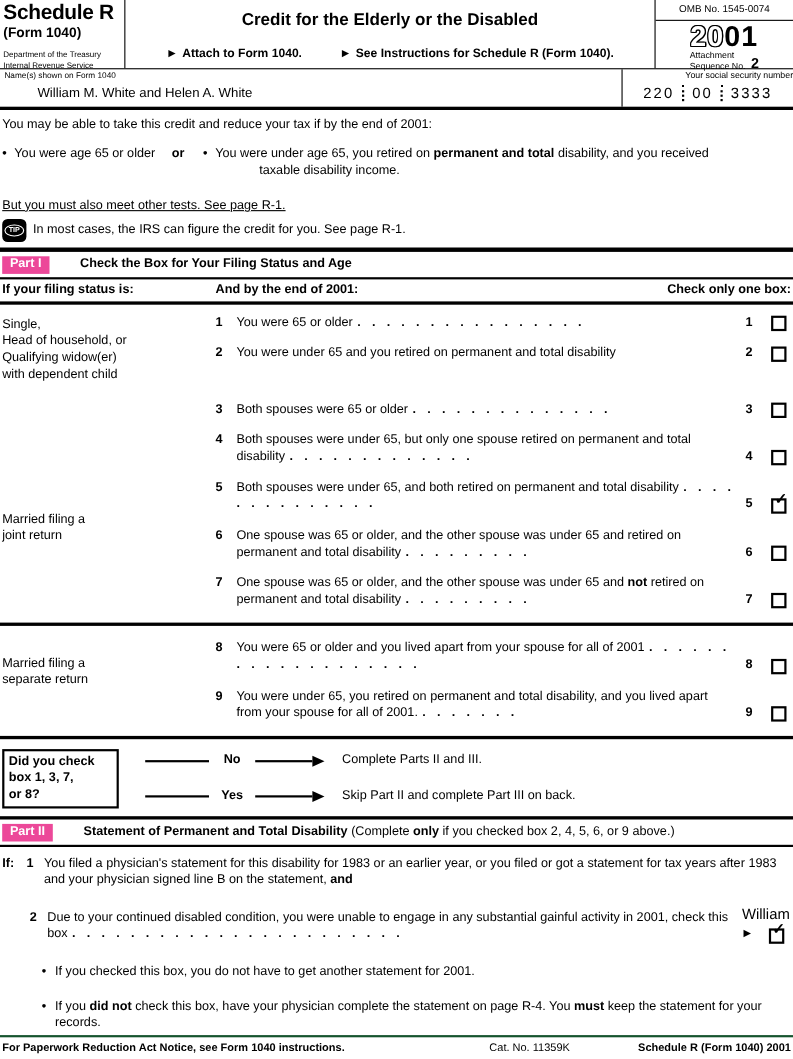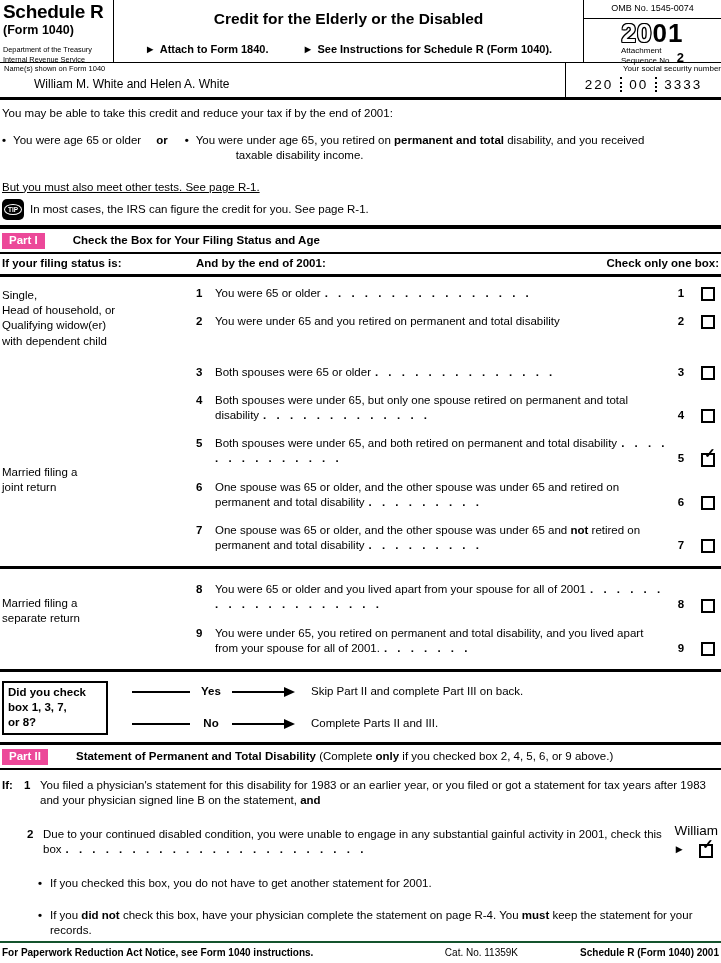--- a/index.html
+++ b/index.html
@@ -15,21 +15,21 @@
   
   .hdr { display: flex; border-bottom: 1px solid #000; height: 63px; }
   .hdr-left { width: 114px; border-right: 1px solid #000; padding: 2px 4px 0 3px; }
   .sched { font-size: 19px; font-weight: bold; line-height: 1.05; letter-spacing: -0.3px; }
   .formno { font-size: 12.5px; font-weight: bold; }
   .agency { font-size: 7.3px; line-height: 1.3; margin-top: 7px; }
   .hdr-center { flex: 1; text-align: center; padding-top: 9px; }
   .title { font-size: 15.5px; font-weight: bold; }
   .attachline { display: flex; justify-content: center; gap: 34px; font-size: 11px; font-weight: bold; margin-top: 13px; }
   .arr { margin-right: 4px; }
-  .hdr-right { width: 138px; border-left: 1px solid #000; text-align: center; }
+  .hdr-right { width: 126px; border-left: 1px solid #000; text-align: center; }
   .omb { font-size: 9px; border-bottom: 1px solid #000; padding: 3px 0; }
   .year { font-size: 26px; font-weight: bold; line-height: 1; margin-top: 1px; letter-spacing: 1px; }
   .year .outline { color: #fff; text-shadow: -1px -1px 0 #000, 1px -1px 0 #000, -1px 1px 0 #000, 1px 1px 0 #000, -1px 0 0 #000, 1px 0 0 #000, 0 -1px 0 #000, 0 1px 0 #000; }
   .attachrow { display: flex; align-items: flex-end; justify-content: center; gap: 5px; margin-top: 0; }
   .attachlabel { font-size: 8px; text-align: left; line-height: 1.25; }
   .attachno { font-size: 13px; font-weight: bold; }
 
   
   .namerow { display: flex; border-bottom: 3px solid #000; height: 37px; }
   .namecell { flex: 1; border-right: 1px solid #000; padding: 1px 4px; }
@@ -124,21 +124,21 @@
   <div class="hdr">
     <div class="hdr-left">
       <div class="sched">Schedule R</div>
       <div class="formno">(Form 1040)</div>
       <div class="agency pre">Department of the Treasury
 Internal Revenue Service</div>
     </div>
     <div class="hdr-center">
       <div class="title">Credit for the Elderly or the Disabled</div>
       <div class="attachline">
-        <span><span class="arr">►</span><span class="b">Attach to Form 1840.</span></span>
+        <span><span class="arr">►</span><span class="b">Attach to Form 1040.</span></span>
         <span><span class="arr">►</span><span class="b">See Instructions for Schedule R (Form 1040).</span></span>
       </div>
     </div>
     <div class="hdr-right">
       <div class="omb">OMB No. 1545-0074</div>
       <div class="year"><span class="outline">20</span><span>01</span></div>
       <div class="attachrow">
         <span class="attachlabel pre">Attachment
 Sequence No.</span>
         <span class="attachno">2</span>
@@ -293,31 +293,31 @@
 
   <div class="rule3"></div>
 
   <div class="decide">
     <div class="qbox pre">Did you check
 box 1, 3, 7,
 or 8?</div>
     <div class="flows">
       <div class="flowrow">
         <span class="conn1"></span>
+        <span class="flbl">No</span>
+        <span class="conn2"></span>
+        <span class="tri"></span>
+        <span class="flowtext">Complete Parts II and III.</span>
+      </div>
+      <div class="flowrow">
+        <span class="conn1"></span>
         <span class="flbl">Yes</span>
         <span class="conn2"></span>
         <span class="tri"></span>
         <span class="flowtext">Skip Part II and complete Part III on back.</span>
-      </div>
-      <div class="flowrow">
-        <span class="conn1"></span>
-        <span class="flbl">No</span>
-        <span class="conn2"></span>
-        <span class="tri"></span>
-        <span class="flowtext">Complete Parts II and III.</span>
       </div>
     </div>
   </div>
 
   <div class="rule3"></div>
 
   <div class="parthead">
     <span class="partbox">Part II</span>
     <span><span class="parttitle">Statement of Permanent and Total Disability</span> <span>(Complete </span><b>only</b><span> if you checked box 2, 4, 5, 6, or 9 above.)</span></span>
   </div>

